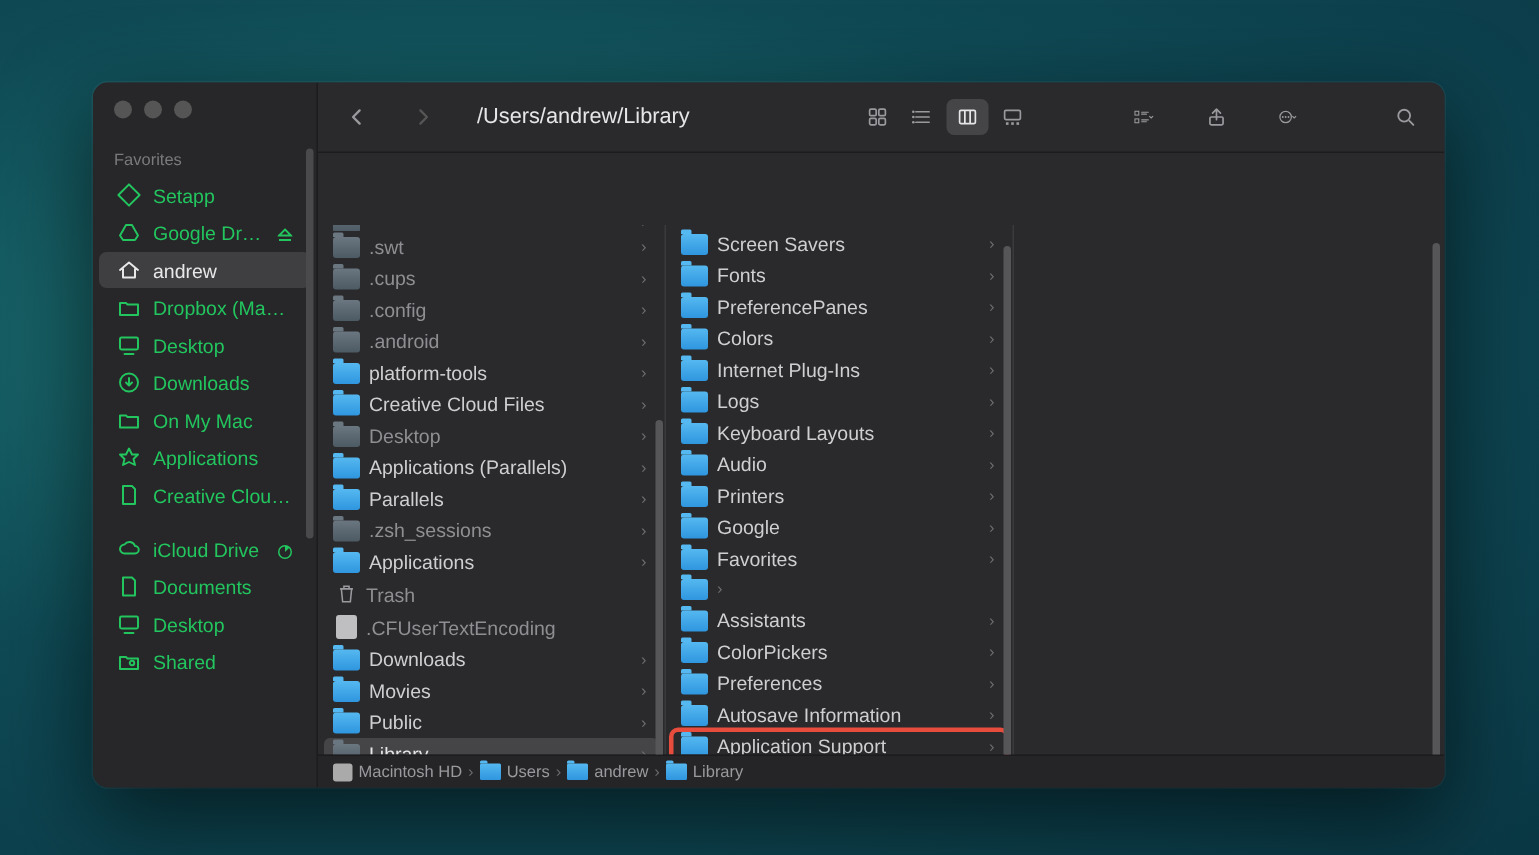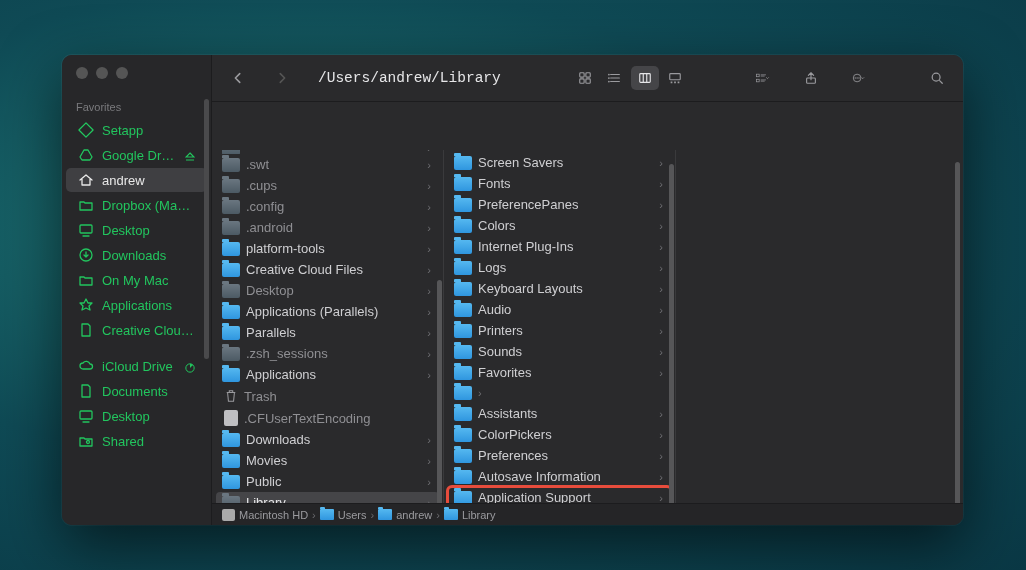--- a/index.html
+++ b/index.html
@@ -46,21 +46,20 @@
   .sb-icon { width: 16px; height: 16px; display: flex; align-items: center; justify-content: center; flex-shrink: 0; }
   .sb-icon svg { width: 16px; height: 16px; }
   .sb-eject { margin-left: auto; width: 10px; height: 10px; }
   .sidebar-scroll { position: absolute; right: 2px; top: 44px; width: 5px; height: 260px; background: #4a4a4c; border-radius: 3px; }
 
   
   .main { flex: 1; display: flex; flex-direction: column; background: #2a2a2c; }
   .toolbar {
     height: 46px; display: flex; align-items: center; gap: 16px;
     padding: 0 12px;
-    font-family: Liberation Mono, monospace;
   }
   .nav-btn, .tb-btn {
     width: 28px; height: 24px; border-radius: 5px;
     display: flex; align-items: center; justify-content: center;
     color: #9a9a9e;
   }
   .nav-btn svg, .tb-btn svg { width: 14px; height: 14px; }
   .nav-btn.disabled { color: #555; }
   .path-title { color: #e6e6e8; font-size: 14.5px; font-weight: 500; margin-left: 6px; flex: 1; }
   .view-group { display: flex; gap: 2px; margin-right: 10px; }
@@ -481,21 +480,21 @@
               <span class="f-label">Audio</span>
               <span class="f-chev">›</span>
             </div>
             <div class="f-row">
               <span class="f-icon folder"></span>
               <span class="f-label">Printers</span>
               <span class="f-chev">›</span>
             </div>
             <div class="f-row">
               <span class="f-icon folder"></span>
-              <span class="f-label">Sounds</span>
+              <span class="f-label">Google</span>
               <span class="f-chev">›</span>
             </div>
             <div class="f-row">
               <span class="f-icon folder"></span>
               <span class="f-label">Favorites</span>
               <span class="f-chev">›</span>
             </div>
             <div class="f-row">
               <span class="f-icon folder"></span>
               <span class="f-chev">›</span>

